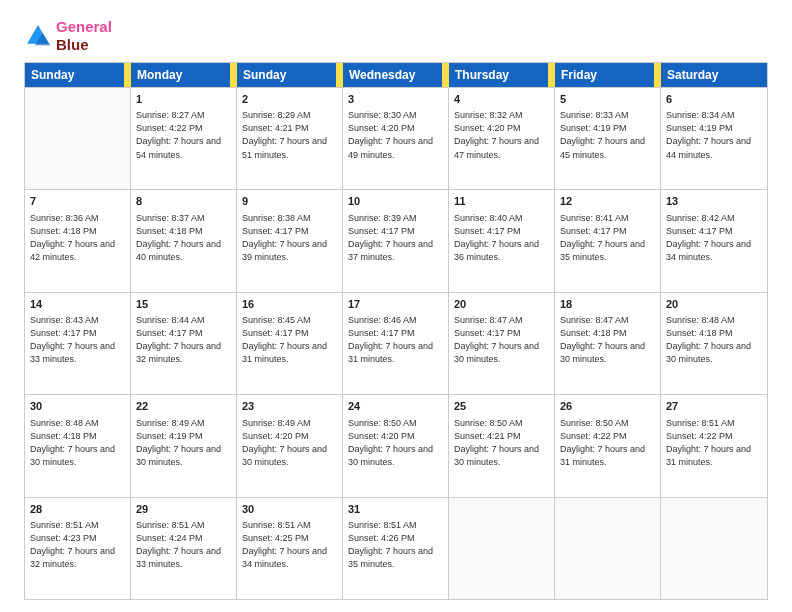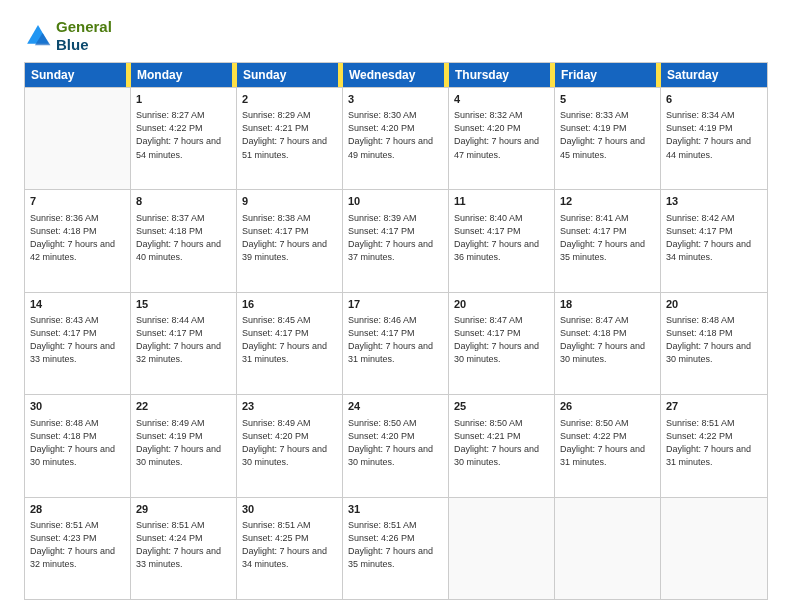--- a/index.html
+++ b/index.html
@@ -28,21 +28,21 @@
       align-items: center;
       gap: 4px;
     }
     .logo-text {
       font-size: 15px;
       font-weight: bold;
       color: #1a1a1a;
       line-height: 1.2;
     }
     .logo-text span {
-      color: #4d7c0f;
+      color: #ec4899;
     }
     .logo-icon {
       width: 28px;
       height: 28px;
     }
     .title-section {
       text-align: right;
     }
     .main-title {
       font-size: 30px;
@@ -65,21 +65,21 @@
       display: grid;
       grid-template-columns: repeat(7, 1fr);
       background: #1565C0;
     }
     .cal-header-cell {
       color: #fff;
       font-size: 12px;
       font-weight: bold;
       padding: 5px 6px;
       text-align: left;
-      border-right: 5px solid #fde047;
+      border-right: 7px solid #fde047;
     }
     .cal-header-cell:last-child { border-right: none; }
     .cal-body {
       display: flex;
       flex-direction: column;
       flex: 1;
     }
     .cal-row {
       display: grid;
       grid-template-columns: repeat(7, 1fr);
@@ -113,21 +113,21 @@
 
 <div class="page">
   <div class="header">
     <div class="logo">
       <svg class="logo-icon" viewBox="0 0 36 36">
         <polygon points="18,4 32,28 4,28" fill="#2196F3"></polygon>
         <polygon points="24,14 34,30 14,30" fill="#1565C0" opacity="0.7"></polygon>
       </svg>
       <div class="logo-text">
         <div><span>General</span></div>
-        <div style="color:#0c4a6e;">Blue</div>
+        <div style="color:#7f1d1d;">Blue</div>
       </div>
     </div>
     <div class="title-section">
       <div class="main-title"></div>
       <div class="subtitle"></div>
     </div>
   </div>
 
   <div class="calendar">
     <div class="cal-header">

